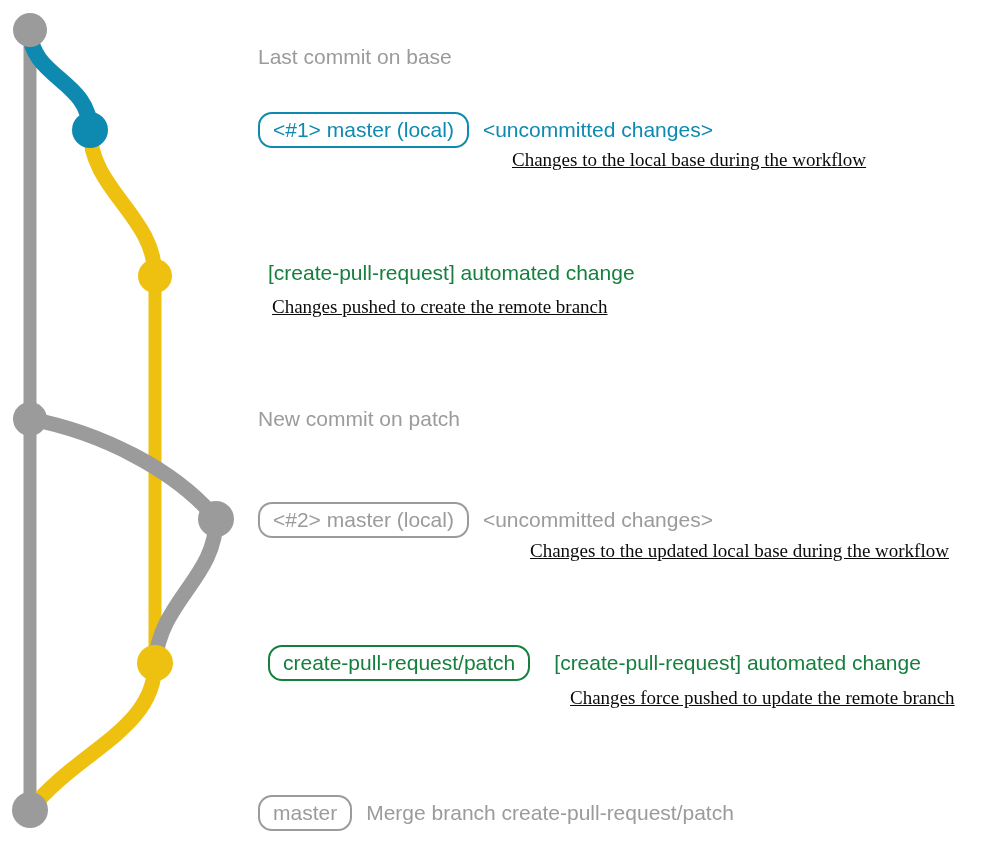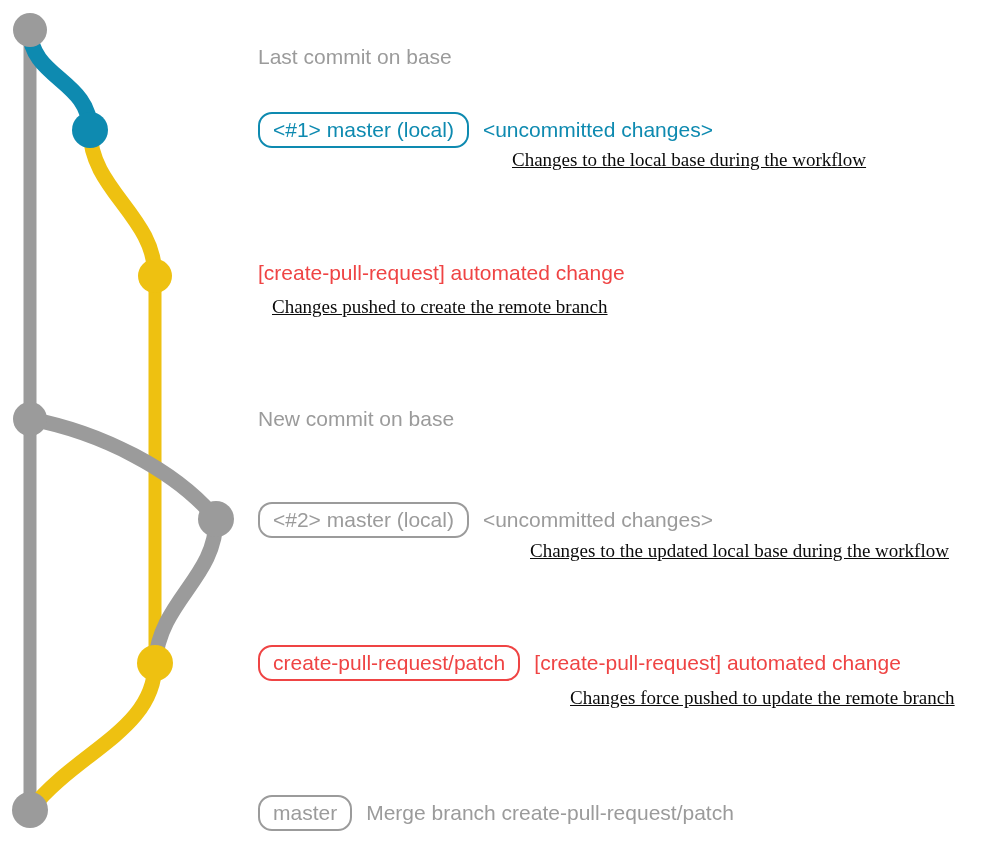--- a/index.html
+++ b/index.html
@@ -62,21 +62,21 @@
     font-family: "Liberation Serif", serif;
     font-size: 19px;
     line-height: 1;
     color: #0b0b0b;
     white-space: nowrap;
     text-decoration: underline;
   }
 
   .c-gray   { color: #9b9b9b; }
   .c-blue   { color: #0e8ab0; }
-  .c-yellow { color: #ef4444; }
+  .c-yellow { color: #15803d; margin-left: 10px; }
   .gap-after-pill { display: inline-block; width: 14px; }
 </style>
 </head>
 <body>
 
 <svg id="graph-canvas" viewBox="0 0 988 843" xmlns="http://www.w3.org/2000/svg">
 
   <path d="M30,30 L30,419" stroke="#9b9b9b" stroke-width="13" fill="none" stroke-linecap="butt"></path>
 
   <path d="M30,419 L30,810" stroke="#9b9b9b" stroke-width="13" fill="none" stroke-linecap="butt"></path>
@@ -112,21 +112,21 @@
   <span class="subject c-blue">&lt;uncommitted changes&gt;</span>
 </div>
 <div class="desc" style="left:512px; top:150px;">Changes to the local base during the workflow</div>
 
 <div class="row" style="left:258px; top:262px;">
   <span class="plain-subject c-yellow">[create-pull-request] automated change</span>
 </div>
 <div class="desc" style="left:272px; top:297px;">Changes pushed to create the remote branch</div>
 
 <div class="row" style="left:258px; top:408px;">
-  <span class="plain-subject c-gray">New commit on base</span>
+  <span class="plain-subject c-gray">New commit on patch</span>
 </div>
 
 <div class="row" style="left:258px; top:502px;">
   <span class="ref-pill c-gray">&lt;#2&gt; master (local)</span>
   <span class="gap-after-pill"></span>
   <span class="subject c-gray">&lt;uncommitted changes&gt;</span>
 </div>
 <div class="desc" style="left:530px; top:541px;">Changes to the updated local base during the workflow</div>
 
 <div class="row" style="left:258px; top:645px;">

